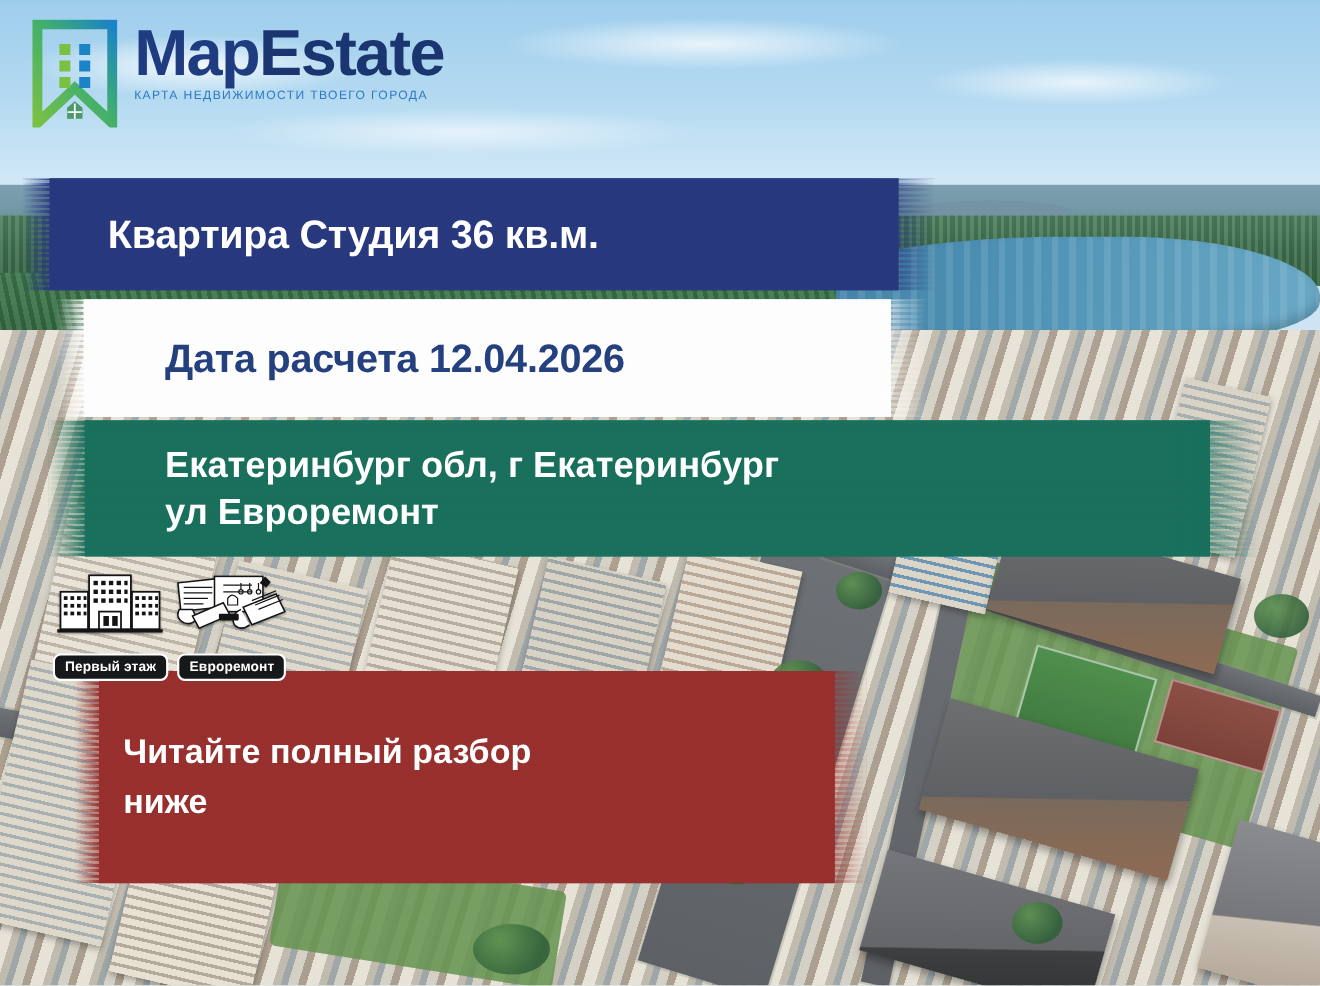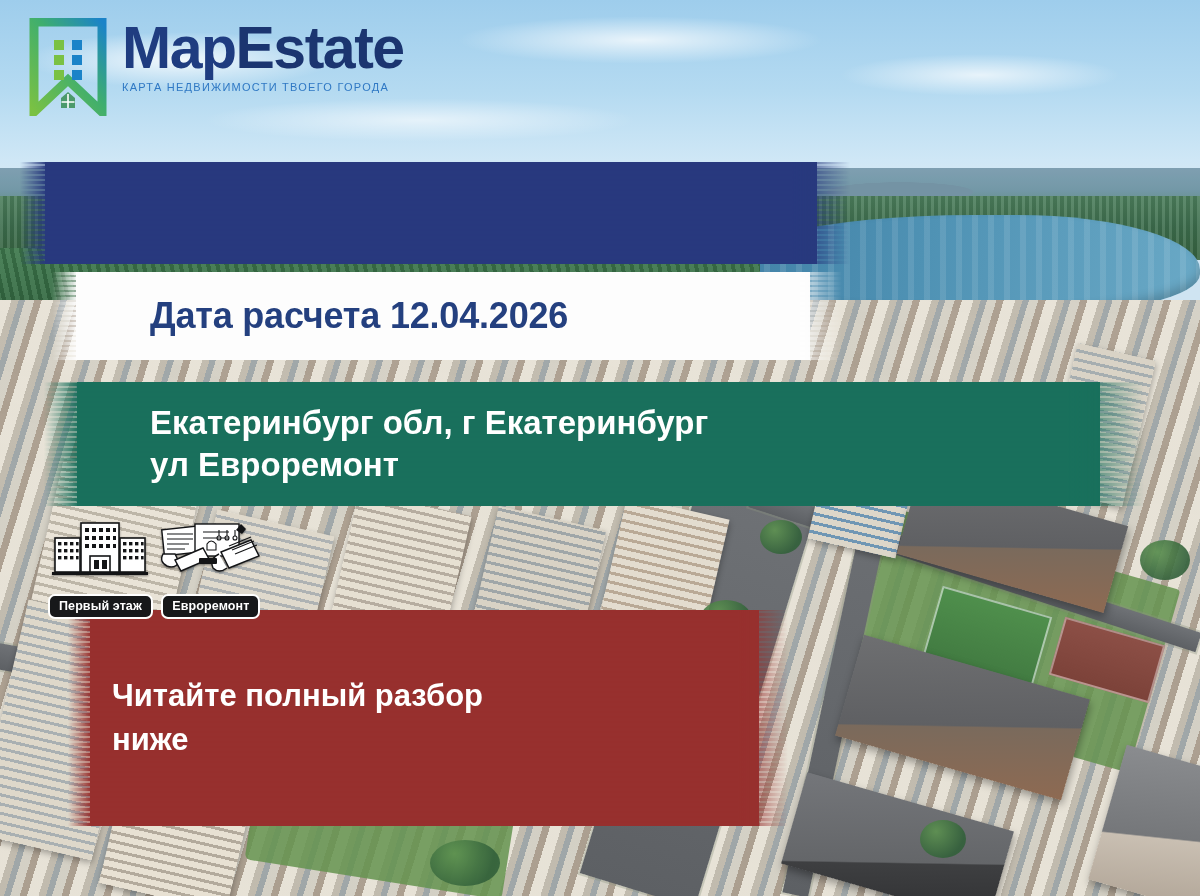--- a/index.html
+++ b/index.html
@@ -189,35 +189,35 @@
   .band-text { position: relative; z-index: 2; }
 
   
   #band-blue { left: 20px; top: 162px; width: 830px; height: 102px; }
   #band-blue .band-paint, #band-blue .band-core { background: #28397e; }
   #band-blue .band-text {
     margin-left: 78px; color: #ffffff; font-size: 36px; font-weight: 700; letter-spacing: -.3px;
   }
 
   
-  #band-white { left: 52px; top: 272px; width: 790px; height: 88px; }
+  #band-white { left: 52px; top: 272px; width: 790px; height: 107px; }
   #band-white .band-paint, #band-white .band-core { background: #fdfdfd; }
   #band-white .band-text {
     margin-left: 98px; color: #24407f; font-size: 36px; font-weight: 700; letter-spacing: -.2px;
   }
 
   
   #band-green { left: 44px; top: 382px; width: 1100px; height: 124px; }
   #band-green .band-paint, #band-green .band-core { background: #19705c; }
   #band-green .band-text {
     margin-left: 106px; color: #ffffff; font-size: 33px; font-weight: 700; line-height: 1.28;
   }
 
   
-  #band-red { left: 68px; top: 610px; width: 720px; height: 216px; }
+  #band-red { left: 68px; top: 610px; width: 720px; height: 193px; }
   #band-red .band-paint, #band-red .band-core { background: #97302e; }
   #band-red .band-text {
     margin-left: 44px; color: #ffffff; font-size: 31px; font-weight: 700; line-height: 1.42;
   }
 
   
   .badges { position: absolute; left: 48px; top: 518px; display: flex; align-items: flex-end; gap: 6px; z-index: 5; }
   .badge { display: flex; flex-direction: column; align-items: center; gap: 21px; }
   .badge-art { width: 96px; height: 58px; filter: drop-shadow(0 1px 1px rgba(0,0,0,.45)); }
   .badge-art.wide { width: 104px; }
@@ -298,20 +298,21 @@
     </svg>
     <div class="logo-text-wrap">
       <div class="logo-title"><span>Map</span><span class="est">Estate</span></div>
       <div class="logo-sub">КАРТА НЕДВИЖИМОСТИ ТВОЕГО ГОРОДА</div>
     </div>
   </div>
 
   <div class="band" id="band-blue">
     <div class="band-core"></div>
     <div class="band-paint"></div>
+    <div class="band-text">Квартира Студия 36 кв.м.</div>
   </div>
 
   <div class="band" id="band-white">
     <div class="band-core"></div>
     <div class="band-paint"></div>
     <div class="band-text">Дата расчета 12.04.2026</div>
   </div>
 
   <div class="band" id="band-green">
     <div class="band-core"></div>

